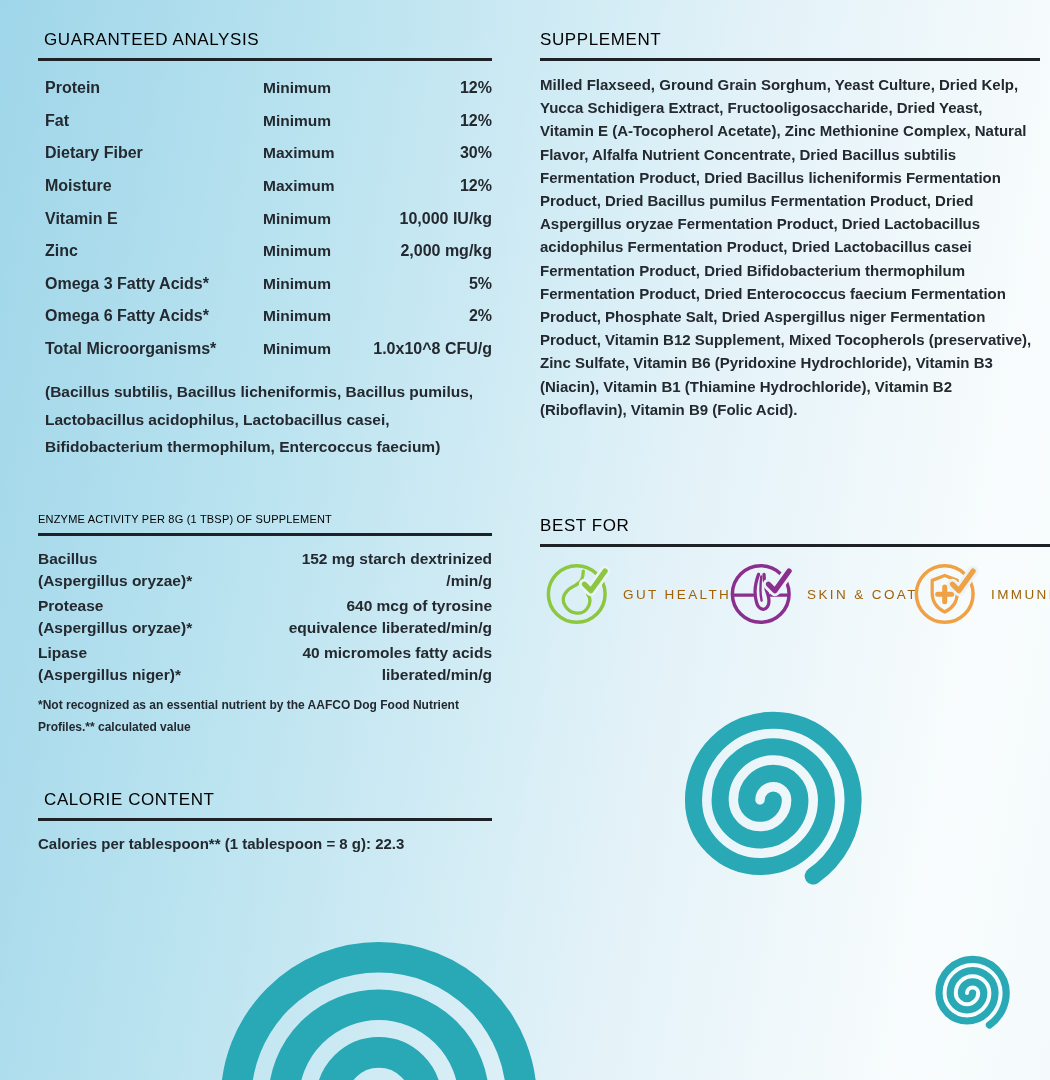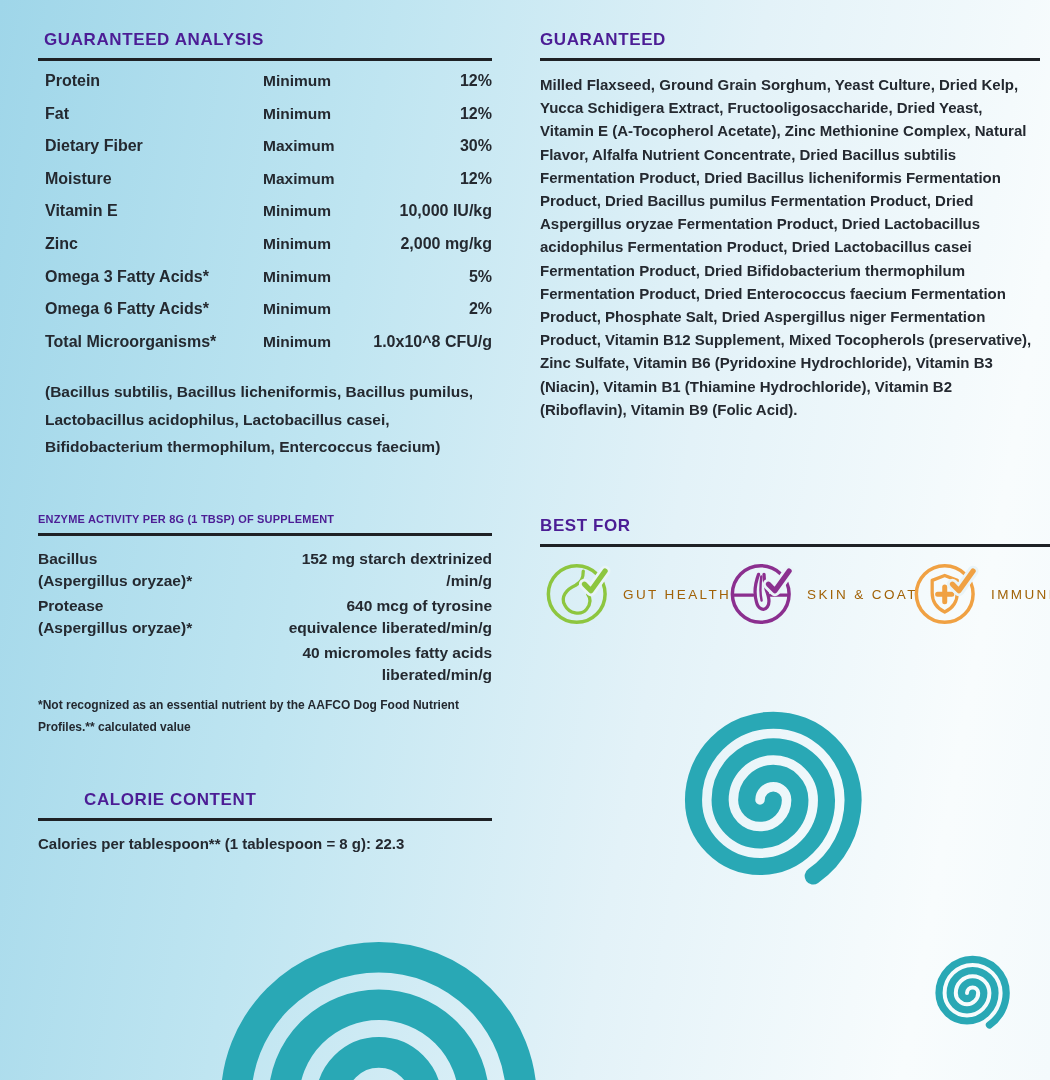--- a/index.html
+++ b/index.html
@@ -3,42 +3,42 @@
 <meta charset="utf-8">
 <title>Supplement Label</title>
 <style>
   html,body{margin:0;padding:0;}
   body{
     width:1050px;height:1080px;overflow:hidden;position:relative;
     background:linear-gradient(100deg,#9FD6E9 0%,#BFE5F1 32%,#E3F2F8 62%,#F8FCFD 88%,#F4FAFC 100%);
     font-family:"Liberation Sans",sans-serif;color:#242930;
   }
   .section{position:absolute;}
-  .hdr{font-weight:bold;font-size:17px;letter-spacing:.6px;color:#4c1d95;white-space:nowrap;}
+  .hdr{font-weight:normal;font-size:17px;letter-spacing:.6px;color:#000000;white-space:nowrap;}
   .rule{height:3px;background:#1E2125;margin-top:8px;}
   
   #ga{left:38px;top:30px;width:454px;}
   #ga .hdr{padding-left:6px;}
   .ga-rows{margin-top:11px;}
-  .ga-row{display:flex;height:32.6px;font-weight:bold;}
+  .ga-row{display:flex;align-items:center;height:32.6px;font-weight:bold;}
   .ga-name{width:218px;padding-left:7px;font-size:16px;}
   .ga-basis{width:106px;font-size:15.5px;}
   .ga-value{flex:1;text-align:right;font-size:16px;}
   .ga-note{margin-top:13px;padding-left:7px;font-size:15.5px;line-height:27.5px;font-weight:bold;}
   
   #enz{left:38px;top:513px;width:454px;}
   #enz .hdr{font-size:11px;letter-spacing:.2px;}
   .enz-rows{margin-top:12px;}
   .enz-row{display:flex;margin-bottom:4px;font-weight:bold;font-size:15.5px;line-height:21.5px;min-height:43px;}
   .enz-name{width:205px;}
   .enz-val{flex:1;text-align:right;}
   .footnote{margin-top:9px;font-size:12px;line-height:22px;font-weight:bold;}
   
   #cal{left:38px;top:790px;width:454px;}
-  #cal .hdr{padding-left:6px;margin-left:40px;}
+  #cal .hdr{padding-left:6px;}
   .cal-text{margin-top:14px;font-size:15px;font-weight:bold;white-space:nowrap;}
   
   #ing{left:540px;top:30px;width:500px;}
   .ing-text{margin-top:12px;font-size:15px;line-height:23.2px;font-weight:bold;}
   
   #best{left:540px;top:516px;width:510px;}
   .bf-row{position:relative;height:90px;margin-top:14px;}
   .bf-item{position:absolute;top:0;display:flex;align-items:center;}
   .bf-item.i0{left:4px;}
   .bf-item.i1{left:188px;justify-content:space-between;}
@@ -138,37 +138,41 @@
       <span class="enz-name">
         <span>Protease</span><br>
         <span>(Aspergillus oryzae)*</span>
       </span>
       <span class="enz-val">
         <span>640 mcg of tyrosine</span><br>
         <span>equivalence liberated/min/g</span>
       </span>
     </div>
     <div class="enz-row">
+      <span class="enz-name">
+        <span>Lipase</span><br>
+        <span>(Aspergillus niger)*</span>
+      </span>
       <span class="enz-val">
         <span>40 micromoles fatty acids</span><br>
         <span>liberated/min/g</span>
       </span>
     </div>
   </div>
   <div class="footnote">*Not recognized as an essential nutrient by the AAFCO Dog Food Nutrient Profiles.** calculated value</div>
 </div>
 
 <div class="section" id="cal">
   <div class="hdr">CALORIE CONTENT</div>
   <div class="rule"></div>
   <div class="cal-text">Calories per tablespoon** (1 tablespoon = 8 g): 22.3</div>
 </div>
 
 <div class="section" id="ing">
-  <div class="hdr">GUARANTEED</div>
+  <div class="hdr">SUPPLEMENT</div>
   <div class="rule"></div>
   <div class="ing-text">Milled Flaxseed, Ground Grain Sorghum, Yeast Culture, Dried Kelp, Yucca Schidigera Extract, Fructooligosaccharide, Dried Yeast, Vitamin E (A-Tocopherol Acetate), Zinc Methionine Complex, Natural Flavor, Alfalfa Nutrient Concentrate, Dried Bacillus subtilis Fermentation Product, Dried Bacillus licheniformis Fermentation Product, Dried Bacillus pumilus Fermentation Product, Dried Aspergillus oryzae Fermentation Product, Dried Lactobacillus acidophilus Fermentation Product, Dried Lactobacillus casei Fermentation Product, Dried Bifidobacterium thermophilum Fermentation Product, Dried Enterococcus faecium Fermentation Product, Phosphate Salt, Dried Aspergillus niger Fermentation Product, Vitamin B12 Supplement, Mixed Tocopherols (preservative), Zinc Sulfate, Vitamin B6 (Pyridoxine Hydrochloride), Vitamin B3 (Niacin), Vitamin B1 (Thiamine Hydrochloride), Vitamin B2 (Riboflavin), Vitamin B9 (Folic Acid).</div>
 </div>
 
 <div class="section" id="best">
   <div class="hdr">BEST FOR</div>
   <div class="rule"></div>
   <div class="bf-row">
 
     <div class="bf-item i0">

